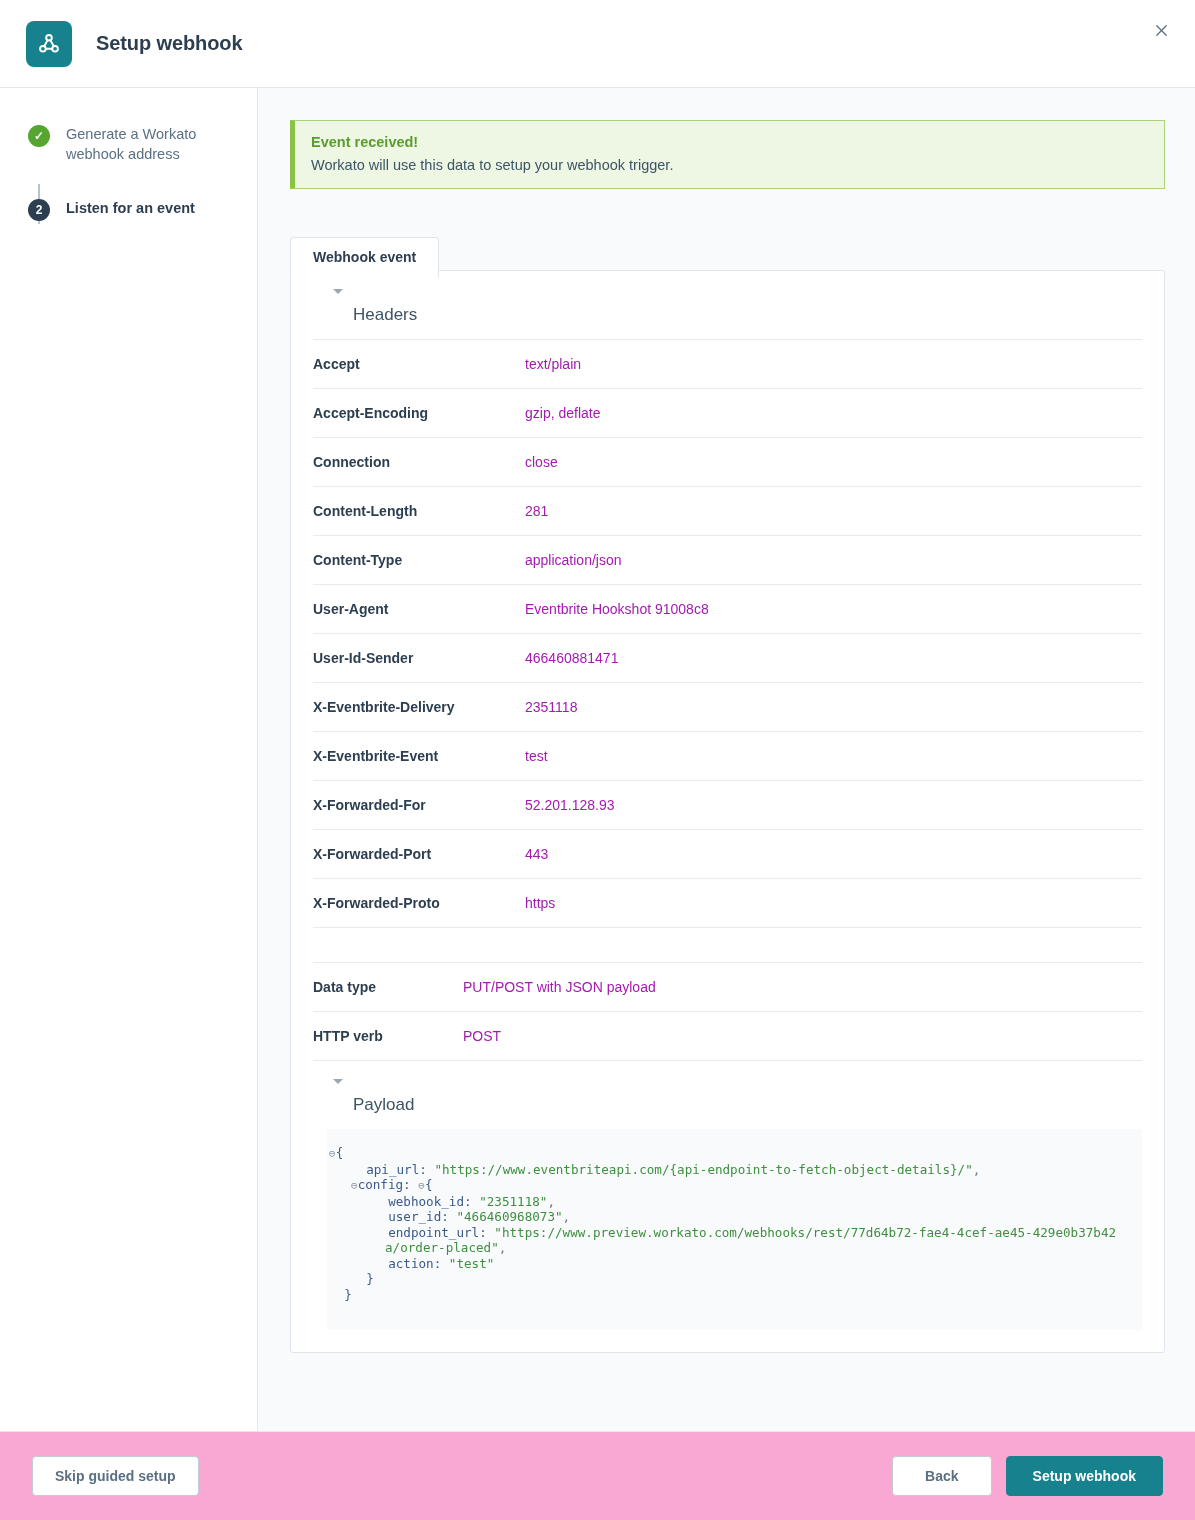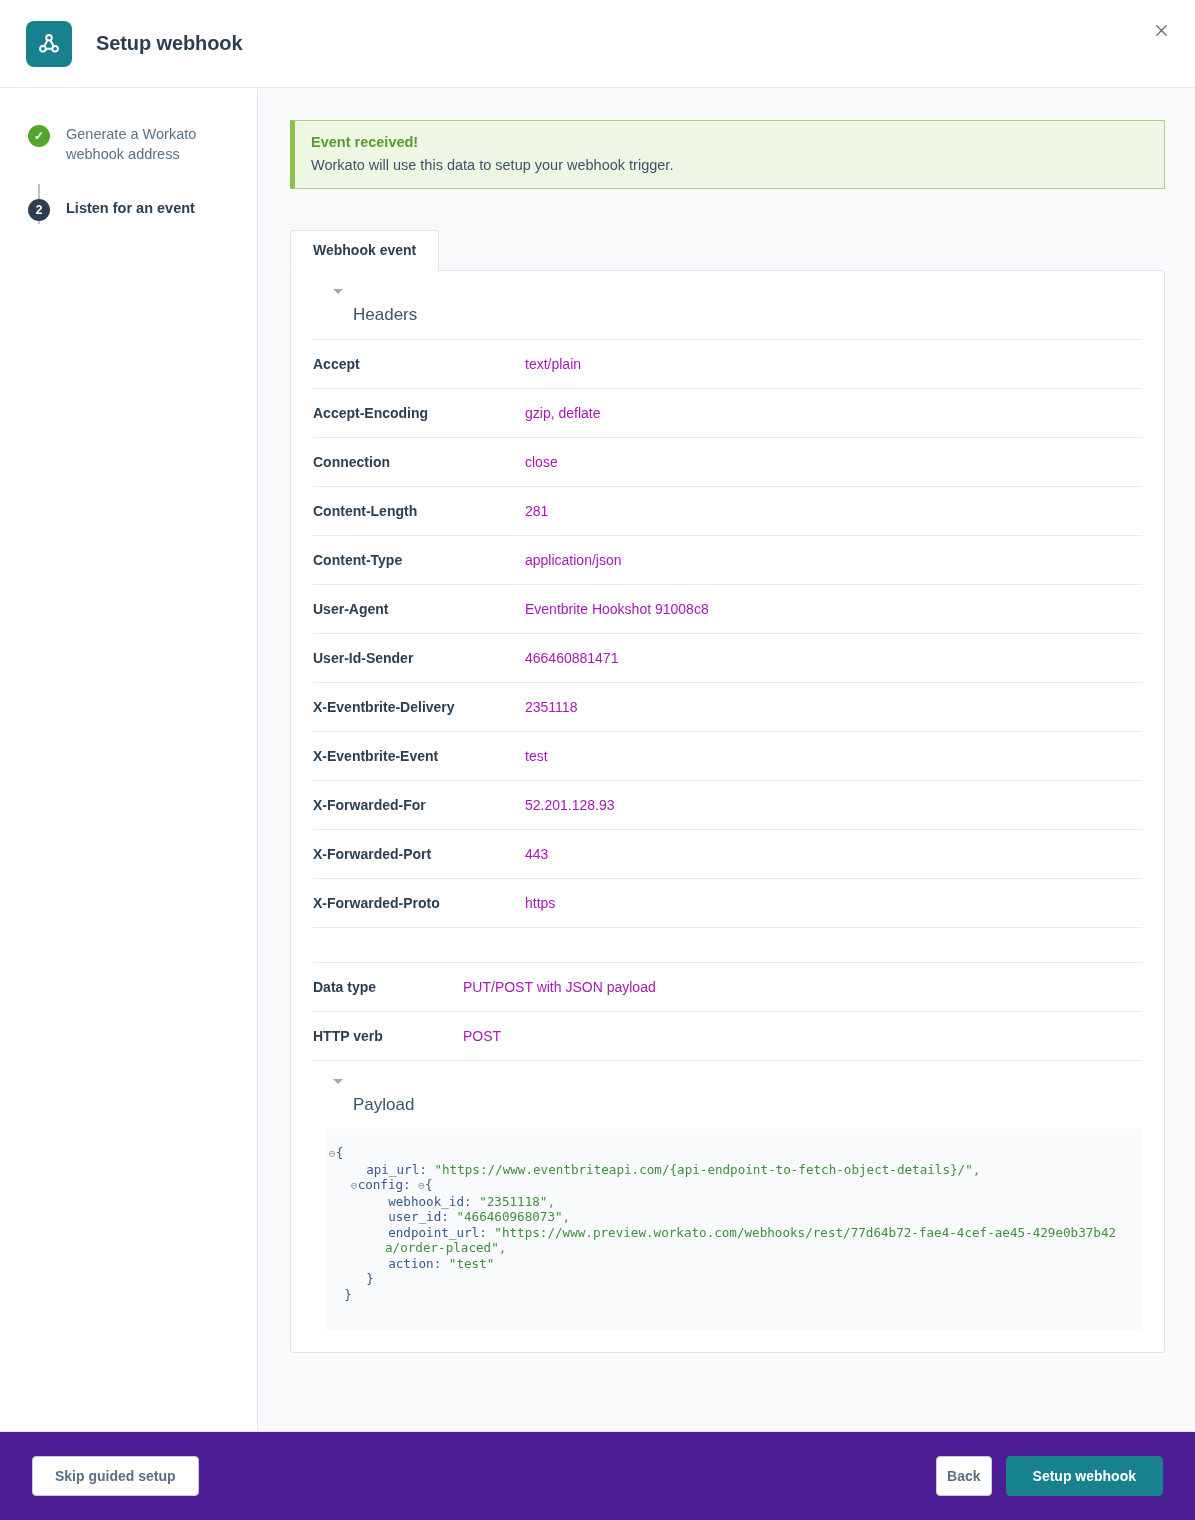--- a/index.html
+++ b/index.html
@@ -145,21 +145,21 @@
     background: #ffffff;
     border: 1px solid #dfe5ea;
     border-bottom: 1px solid #ffffff;
     border-radius: 4px 4px 0 0;
     padding: 11px 22px 12px 22px;
     font-size: 14px;
     font-weight: bold;
     color: #2c3e50;
     cursor: pointer;
     position: relative;
-    top: 1px;
+    top: 8px;
   }
   .card {
     background: #ffffff;
     border: 1px solid #dfe5ea;
     border-radius: 0 3px 3px 3px;
     padding: 34px 22px 22px 22px;
   }
 
   .section-head {
     padding-left: 20px;
@@ -218,21 +218,21 @@
   .code .fold {
     color: #8a97a3;
     font-size: 11px;
   }
   .code .punc { color: #6a7b8c; }
 
   
   .footer {
     height: 88px;
     min-height: 88px;
-    background: #4c1d95;
+    background: #f9a8d4;
     display: flex;
     align-items: center;
     padding: 0 32px;
   }
   .btn {
     font-family: "Liberation Sans", sans-serif;
     font-size: 14px;
     font-weight: bold;
     border-radius: 4px;
     cursor: pointer;
@@ -246,21 +246,21 @@
     color: #5b7083;
     height: 40px;
     padding: 0 22px;
   }
   .footer-right { margin-left: auto; display: flex; gap: 14px; }
   .btn-back {
     background: #ffffff;
     border: 1px solid #c2ccd4;
     color: #5b7083;
     height: 40px;
-    padding: 0 10px;
+    padding: 0 32px;
   }
   .btn-primary {
     background: #17818e;
     border: 1px solid #17818e;
     color: #ffffff;
     height: 40px;
     padding: 0 26px;
   }
 </style>
 </head>

